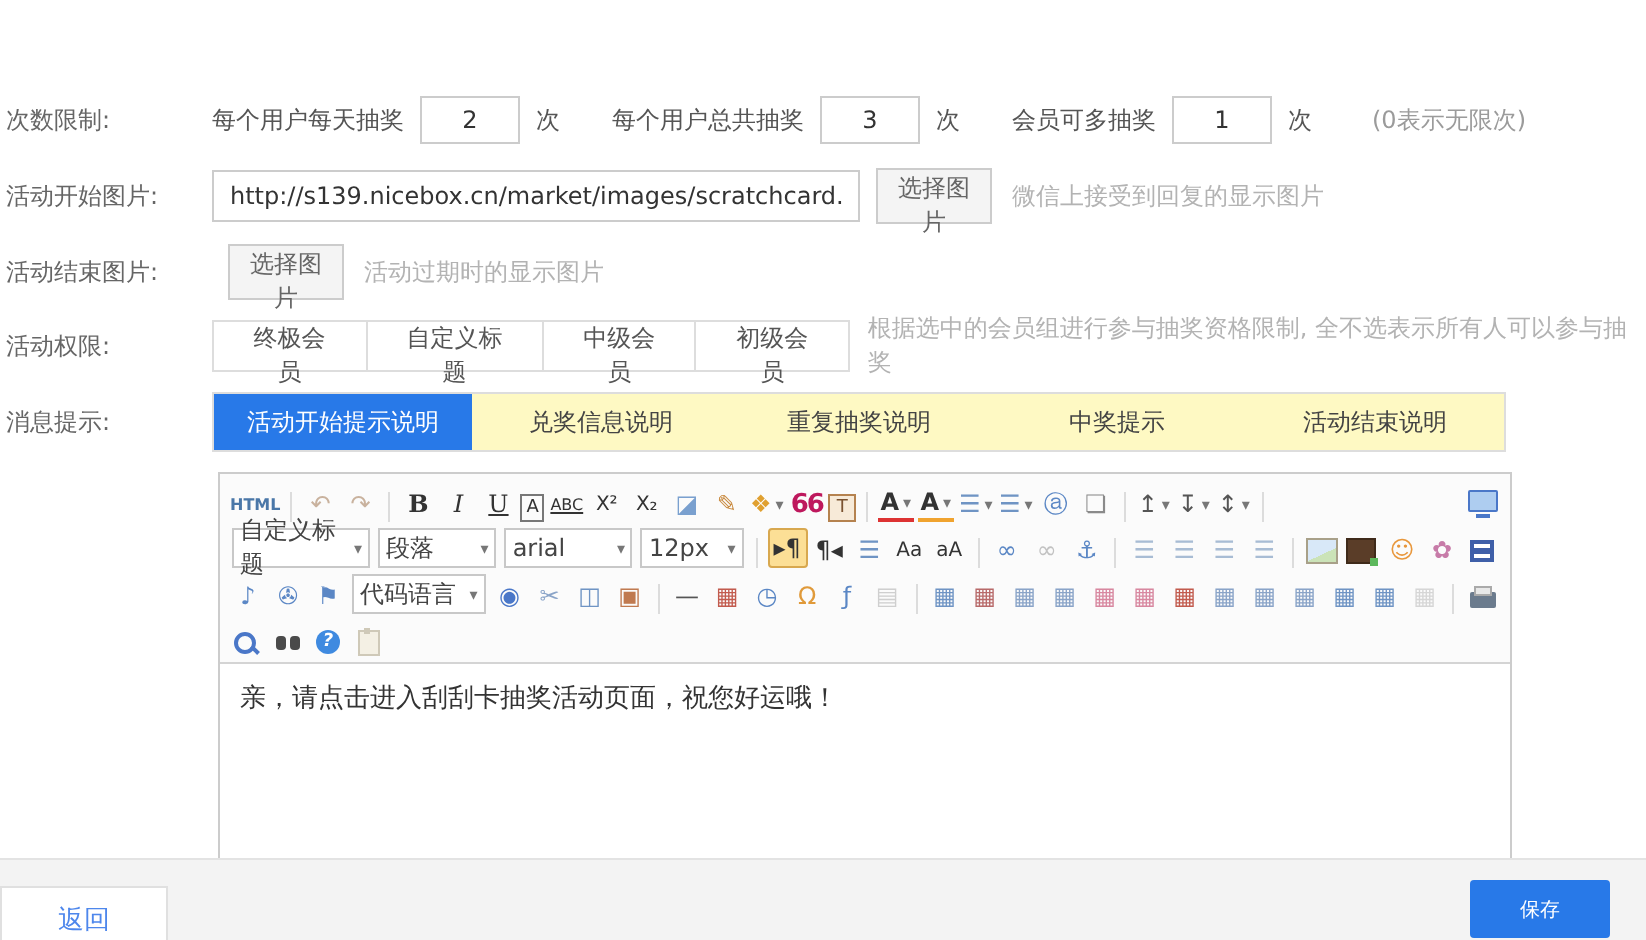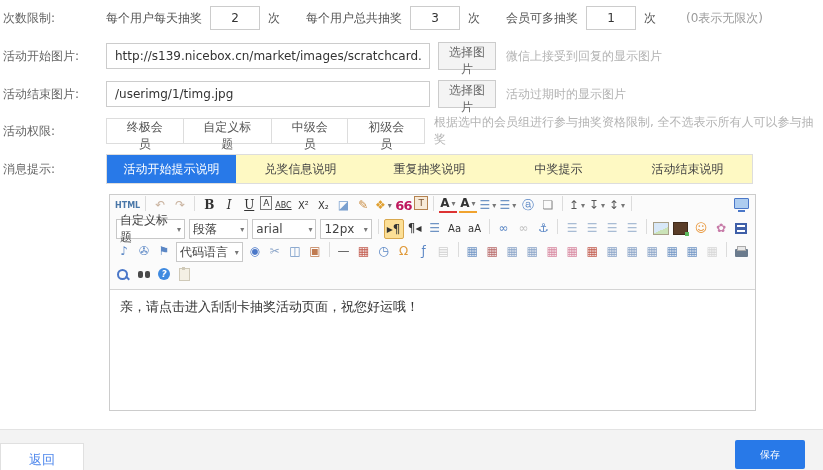--- a/index.html
+++ b/index.html
@@ -1,18 +1,18 @@
 <!DOCTYPE html>
 <html><head>
 <meta charset="utf-8">
 <style>
   html,body{margin:0;padding:0;background:#fff;}
   .page{position:relative;width:823px;height:470px;background:#fff;overflow:hidden;
         font-family:"DejaVu Sans","Liberation Sans",sans-serif;font-size:12px;color:#333;}
-  .form{padding-top:6px;}
+  .form{padding-top:6px;margin-top:42px;}
   .frow{display:flex;align-items:center;}
   .r1{height:24px;margin-bottom:12px;}
   .r2,.r3{height:28px;margin-bottom:10px;}
   .r4{height:26px;margin-bottom:10px;}
   .r5{height:30px;margin-bottom:10px;}
   .flabel{width:106px;flex-shrink:0;color:#666;padding-left:3px;box-sizing:border-box;}
   .lim-text{color:#555;}
   .lim-input{width:44px;height:20px;border:1px solid #ccc;text-align:center;margin:0 8px;
              font-size:12px;color:#333;font-family:inherit;}
   .lim-suffix{color:#555;margin-right:26px;}
@@ -24,21 +24,21 @@
   .hint{color:#b3b3b3;margin-left:10px;}
   .grp{display:flex;}
   .grp button{height:26px;padding:0 14px;background:#fff;border:1px solid #ddd;color:#555;
               margin-right:-1px;font-size:12px;cursor:pointer;font-family:inherit;}
   .tabs{display:flex;width:647px;height:30px;border:1px solid #ddd;box-sizing:border-box;background:#fef9c3;}
   .tab{flex:1;text-align:center;line-height:28px;color:#444;cursor:pointer;}
   .tab.active{color:#fff;}
   
   .editor{margin-left:109px;width:645px;border:1px solid #ccc;background:#fff;}
   .toolbar{background:#fbfbfb;border-bottom:1px solid #d4d4d4;padding:1px 4px;}
-  .tb-row{display:flex;align-items:flex-start;height:23px;}
+  .tb-row{display:flex;align-items:flex-end;height:23px;}
   .tb-btn{min-width:18px;height:18px;margin:0 1px;font-size:12px;display:inline-flex;
           align-items:center;justify-content:center;cursor:pointer;white-space:nowrap;}
   .tb-sep{width:1px;height:15px;background:#dcdcdc;margin:0 4px;}
   .tb-flex{flex:1;}
   .tb-select{height:20px;border:1px solid #c8c8c8;background:#fff;display:flex;align-items:center;
              justify-content:space-between;padding:0 3px;margin:0 2px;font-size:12px;color:#444;
              box-sizing:border-box;cursor:pointer;}
   .caret{font-size:8px;color:#777;margin-left:2px;}
   .tb-active{background:#fcdf96;border:1px solid #d8a84f;border-radius:2px;}
   .tb-html{font-size:8px;font-weight:bold;}
@@ -103,21 +103,20 @@
 
     <div class="frow r2">
       <div class="flabel">活动开始图片:</div>
       <input class="url-input" value="http://s139.nicebox.cn/market/images/scratchcard.jpg" style="">
       <button class="pick-btn">选择图片</button>
       <span class="hint">微信上接受到回复的显示图片</span>
     </div>
 
     <div class="frow r3">
       <div class="flabel">活动结束图片:</div>
-      <input class="url-input" value="/userimg/1/timg.jpg" style="">
       <button class="pick-btn">选择图片</button>
       <span class="hint">活动过期时的显示图片</span>
     </div>
 
     <div class="frow r4">
       <div class="flabel">活动权限:</div>
       <div class="grp">
           <button>终极会员</button>
           <button>自定义标题</button>
           <button>中级会员</button>

